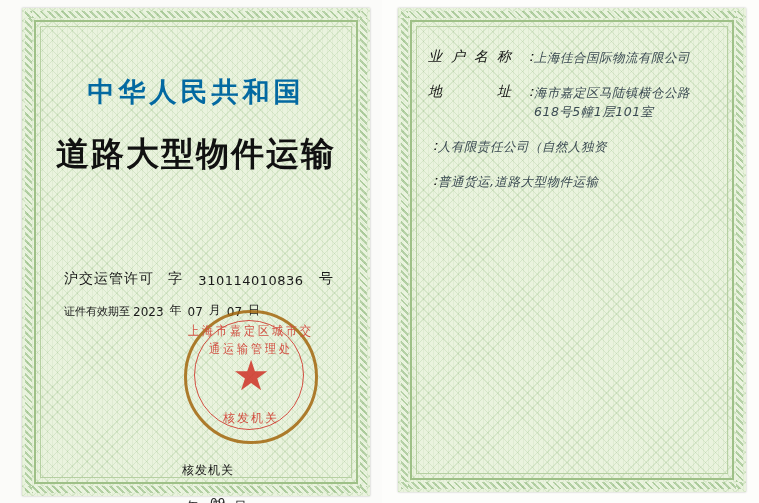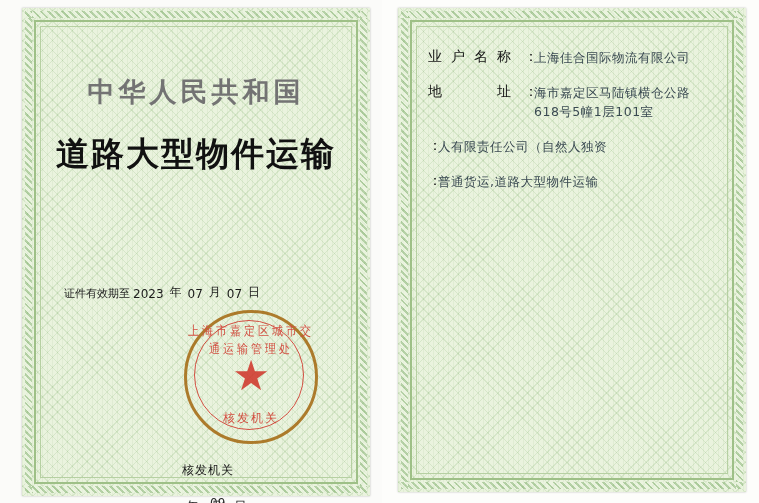--- a/index.html
+++ b/index.html
@@ -95,21 +95,21 @@
     position: absolute;
     left: 24px; top: 24px; right: 24px; bottom: 24px;
   }
   .title-country {
     margin-top: 42px;
     text-align: center;
     font-family: "DejaVu Sans", sans-serif;
     font-size: 27px;
     font-weight: bold;
     letter-spacing: 4px;
-    color: #737373;
+    color: #0369a1;
   }
   .title-main {
     margin-top: 22px;
     text-align: center;
     font-family: "DejaVu Sans", sans-serif;
     font-size: 33px;
     font-weight: bold;
     letter-spacing: 2px;
     color: #111111;
   }
@@ -226,21 +226,21 @@
   .row-date .dayhand {
     position: absolute;
     left: 68px;
     top: -2px;
     color: #2a2a2a;
     font-size: 12px;
   }
   
   .content-right {
     position: absolute;
-    left: 30px; top: 40px; right: 26px; bottom: 24px;
+    left: 30px; top: 40px; right: 26px; bottom: 24px; font-style: italic;
   }
   .field-row {
     display: flex;
     align-items: flex-start;
     margin-bottom: 16px;
     font-family: "DejaVu Sans", sans-serif;
   }
   .field-label {
     width: 96px;
     flex: none;
@@ -280,20 +280,26 @@
     <div class="frame-band"></div>
     <div class="panel-inner-border"></div>
 
     <div class="content-left">
       <div class="title-country">中华人民共和国</div>
 
       <div class="title-main">道路大型物件运输</div>
 
 
       <div class="fields">
+        <div class="row-license">
+          <span class="lbl">沪交运管许可</span>
+          <span class="lbl" style="margin-left:14px;">字</span>
+          <span class="num">310114010836</span>
+          <span class="lbl">号</span>
+        </div>
 
         <div class="row-valid">
           <span>证件有效期至</span>
           <span class="v">2023</span>
           <span class="v">年</span>
           <span class="v">07</span>
           <span class="v">月</span>
           <span class="v">07</span>
           <span class="v">日</span>
         </div>

